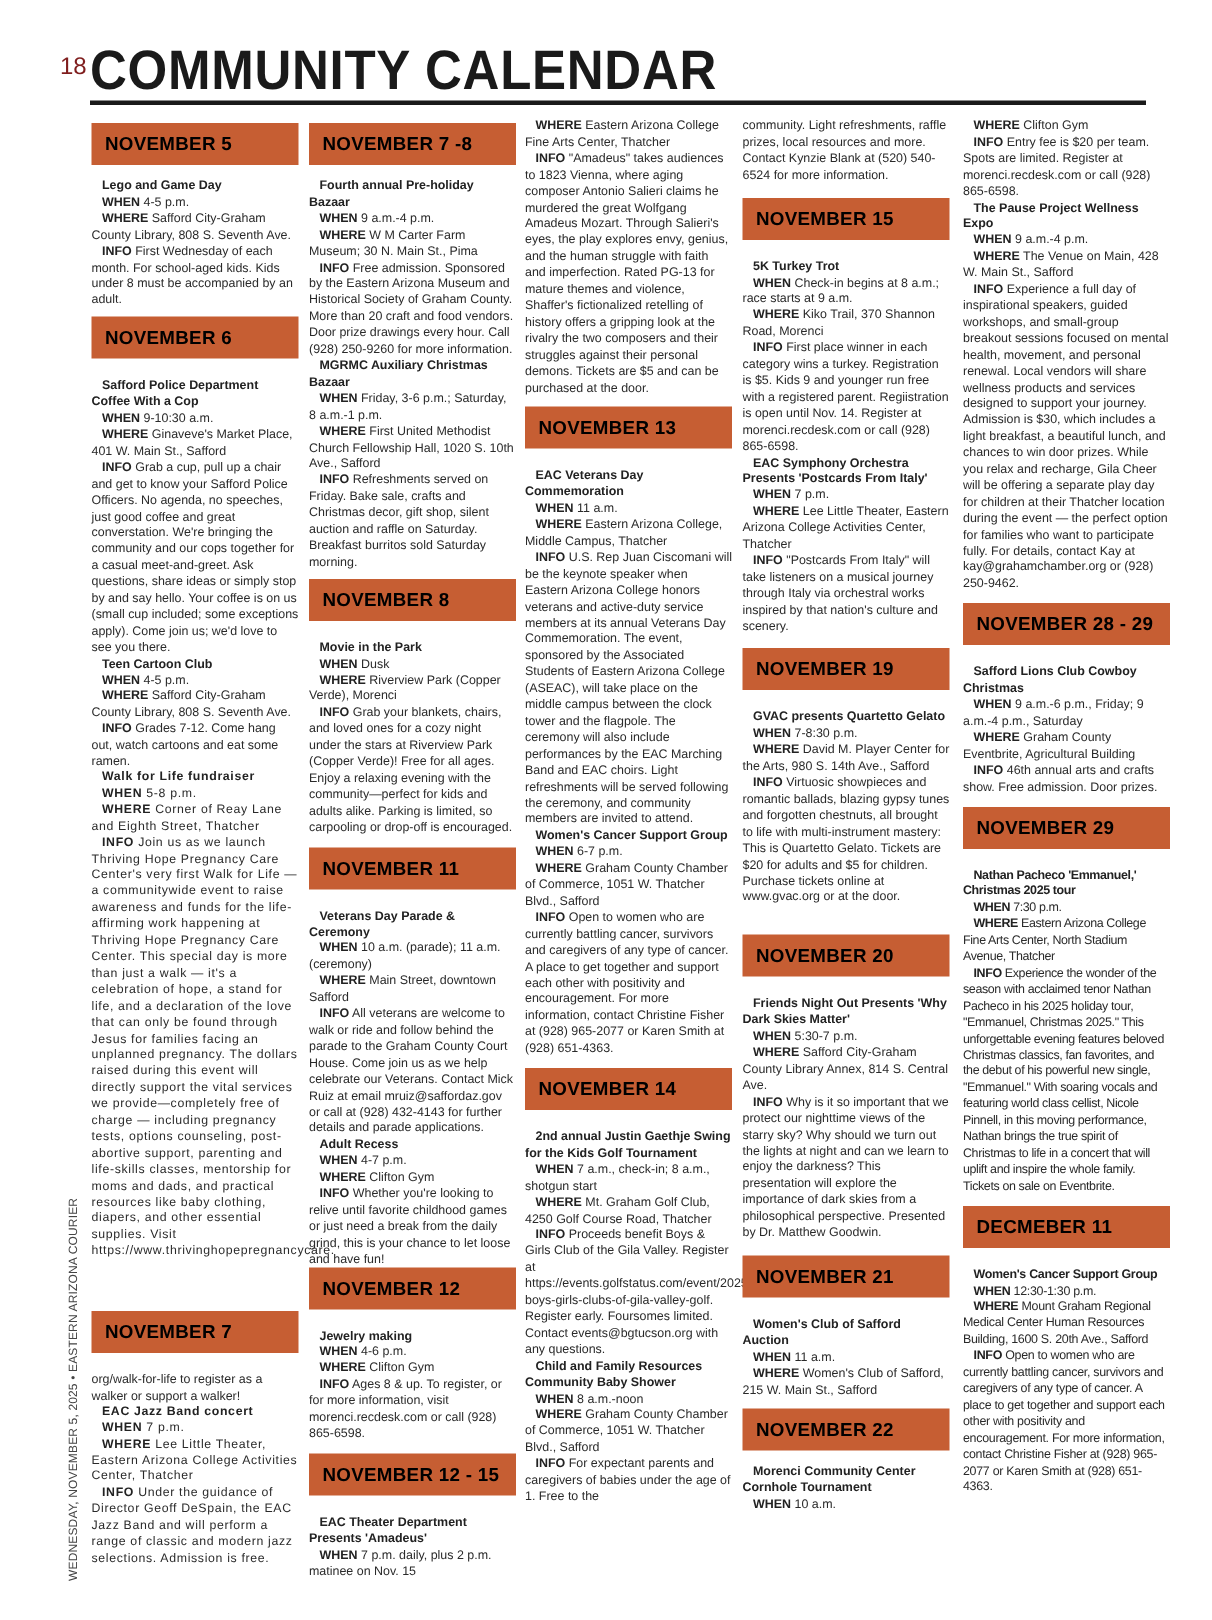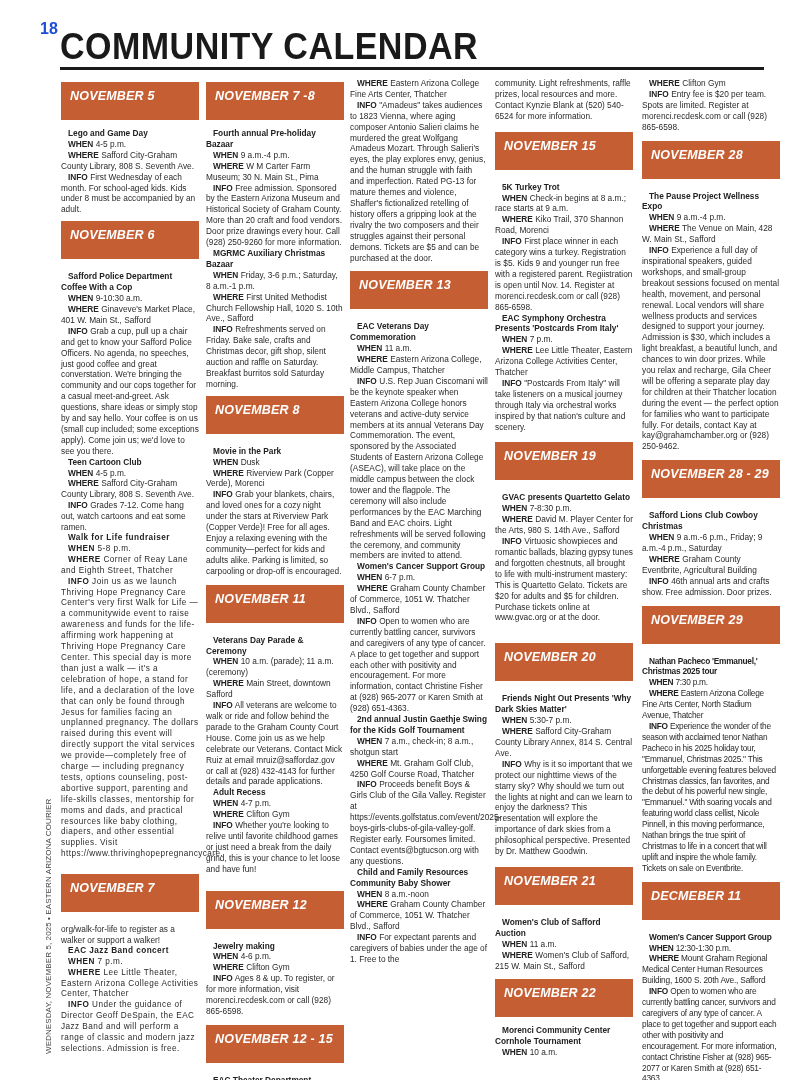--- a/index.html
+++ b/index.html
@@ -1,24 +1,24 @@
 <!DOCTYPE html>
 <html><head>
 <meta charset="utf-8">
 <style>
   * { box-sizing: border-box; margin: 0; padding: 0; }
   html, body { width: 808px; height: 1080px; background: #ffffff; overflow: hidden; }
   body { position: relative; font-family: "Liberation Sans", sans-serif; color: #222; }
-  .page-num { position: absolute; left: 40px; top: 20px; font-size: 16px; font-weight: bold; font-family: "Liberation Sans", sans-serif; color: #1d4ed8; }
+  .page-num { position: absolute; left: 40px; top: 36px; font-size: 16px; font-weight: normal; font-family: "Liberation Sans", sans-serif; color: #7f1d1d; }
   .title { position: absolute; left: 60px; top: 26px; font-size: 37px; font-weight: bold; letter-spacing: 0.5px; font-family: "Liberation Sans", sans-serif; color: #1a1a1a; transform: scaleX(0.92); transform-origin: left top; }
   .rule { position: absolute; left: 60px; top: 67px; width: 704px; height: 3px; background: #1a1a1a; }
   .side-text { position: absolute; left: 44px; top: 1054px; transform: rotate(-90deg); transform-origin: left top; font-size: 8px; color: #444; white-space: nowrap; letter-spacing: 0.1px; }
   .col { position: absolute; top: 78px; width: 138px; font-size: 8.3px; line-height: 10.9px; color: #2a2a2a; }
   .c1 { left: 61px; } .c2 { left: 206px; } .c3 { left: 350px; } .c4 { left: 495px; } .c5 { left: 642px; }
-  .date-bar { background: #c65e33; color: #ffffff; font-weight: bold; font-size: 12.5px; height: 38px; line-height: 28px; padding-left: 9px; margin: 4px 0 8px 0; letter-spacing: 0.2px; font-style: italic; }
+  .date-bar { background: #c65e33; color: #000000; font-weight: bold; font-size: 12.5px; height: 28px; line-height: 28px; padding-left: 9px; margin: 4px 0 8px 0; letter-spacing: 0.2px; }
   .ev-title { font-weight: bold; text-indent: 7px; color: #222; }
   .ln { text-indent: 7px; }
   .lbl { font-weight: bold; color: #222; }
   .cont { text-indent: 0; }
   .spread { letter-spacing: 0.45px; font-size: 8.2px; }
 </style>
 </head>
 <body>
 
 <div class="page-num">18</div>
@@ -93,21 +93,21 @@
     <div class="ln"><span class="lbl">WHEN</span> <span>10 a.m. (parade); 11 a.m. (ceremony)</span></div>
     <div class="ln"><span class="lbl">WHERE</span> <span>Main Street, downtown Safford</span></div>
     <div class="ln"><span class="lbl">INFO</span> <span>All veterans are welcome to walk or ride and follow behind the parade to the Graham County Court House. Come join us as we help celebrate our Veterans. Contact Mick Ruiz at email mruiz@saffordaz.gov or call at (928) 432-4143 for further details and parade applications.</span></div>
   </div>
   <div>
     <div class="ev-title">Adult Recess</div>
     <div class="ln"><span class="lbl">WHEN</span> <span>4-7 p.m.</span></div>
     <div class="ln"><span class="lbl">WHERE</span> <span>Clifton Gym</span></div>
     <div class="ln"><span class="lbl">INFO</span> <span>Whether you're looking to relive until favorite childhood games or just need a break from the daily grind, this is your chance to let loose and have fun!</span></div>
   </div>
-  <div class="date-bar" style="margin-top:16px;margin-bottom:12px">NOVEMBER 12</div>
+  <div class="date-bar" style="margin-top:0;margin-bottom:12px">NOVEMBER 12</div>
   <div>
     <div class="ev-title">Jewelry making</div>
     <div class="ln"><span class="lbl">WHEN</span> <span>4-6 p.m.</span></div>
     <div class="ln"><span class="lbl">WHERE</span> <span>Clifton Gym</span></div>
     <div class="ln"><span class="lbl">INFO</span> <span>Ages 8 &amp; up. To register, or for more information, visit morenci.recdesk.com or call (928) 865-6598.</span></div>
   </div>
   <div class="date-bar" style="margin-top:8px;margin-bottom:12px">NOVEMBER 12 - 15</div>
   <div>
     <div class="ev-title">EAC Theater Department Presents 'Amadeus'</div>
     <div class="ln"><span class="lbl">WHEN</span> <span>7 p.m. daily, plus 2 p.m. matinee on Nov. 15</span></div>
@@ -125,20 +125,21 @@
     <div class="ln"><span class="lbl">WHEN</span> <span>11 a.m.</span></div>
     <div class="ln"><span class="lbl">WHERE</span> <span>Eastern Arizona College, Middle Campus, Thatcher</span></div>
     <div class="ln"><span class="lbl">INFO</span> <span>U.S. Rep Juan Ciscomani will be the keynote speaker when Eastern Arizona College honors veterans and active-duty service members at its annual Veterans Day Commemoration. The event, sponsored by the Associated Students of Eastern Arizona College (ASEAC), will take place on the middle campus between the clock tower and the flagpole. The ceremony will also include performances by the EAC Marching Band and EAC choirs. Light refreshments will be served following the ceremony, and community members are invited to attend.</span></div>
   </div>
   <div>
     <div class="ev-title">Women's Cancer Support Group</div>
     <div class="ln"><span class="lbl">WHEN</span> <span>6-7 p.m.</span></div>
     <div class="ln"><span class="lbl">WHERE</span> <span>Graham County Chamber of Commerce, 1051 W. Thatcher Blvd., Safford</span></div>
     <div class="ln"><span class="lbl">INFO</span> <span>Open to women who are currently battling cancer, survivors and caregivers of any type of cancer. A place to get together and support each other with positivity and encouragement. For more information, contact Christine Fisher at (928) 965-2077 or Karen Smith at (928) 651-4363.</span></div>
   </div>
+  <div class="date-bar" style="margin-top:8px;margin-bottom:12px">NOVEMBER 14</div>
   <div>
     <div class="ev-title">2nd annual Justin Gaethje Swing for the Kids Golf Tournament</div>
     <div class="ln"><span class="lbl">WHEN</span> <span>7 a.m., check-in; 8 a.m., shotgun start</span></div>
     <div class="ln"><span class="lbl">WHERE</span> <span>Mt. Graham Golf Club, 4250 Golf Course Road, Thatcher</span></div>
     <div class="ln"><span class="lbl">INFO</span> <span>Proceeds benefit Boys &amp; Girls Club of the Gila Valley. Register at https://events.golfstatus.com/event/2025-boys-girls-clubs-of-gila-valley-golf. Register early. Foursomes limited. Contact events@bgtucson.org with any questions.</span></div>
   </div>
   <div>
     <div class="ev-title">Child and Family Resources Community Baby Shower</div>
     <div class="ln"><span class="lbl">WHEN</span> <span>8 a.m.-noon</span></div>
     <div class="ln"><span class="lbl">WHERE</span> <span>Graham County Chamber of Commerce, 1051 W. Thatcher Blvd., Safford</span></div>
@@ -186,21 +187,20 @@
     <div class="ev-title">Morenci Community Center Cornhole Tournament</div>
     <div class="ln"><span class="lbl">WHEN</span> <span>10 a.m.</span></div>
   </div>
 </div>
 
 <div class="col c5">
   <div>
     <div class="ln"><span class="lbl">WHERE</span> <span>Clifton Gym</span></div>
     <div class="ln"><span class="lbl">INFO</span> <span>Entry fee is $20 per team. Spots are limited. Register at morenci.recdesk.com or call (928) 865-6598.</span></div>
   </div>
-  <div class="date-bar" style="margin-top:8px;margin-bottom:12px">NOVEMBER 28</div>
   <div>
     <div class="ev-title">The Pause Project Wellness Expo</div>
     <div class="ln"><span class="lbl">WHEN</span> <span>9 a.m.-4 p.m.</span></div>
     <div class="ln"><span class="lbl">WHERE</span> <span>The Venue on Main, 428 W. Main St., Safford</span></div>
     <div class="ln"><span class="lbl">INFO</span> <span>Experience a full day of inspirational speakers, guided workshops, and small-group breakout sessions focused on mental health, movement, and personal renewal. Local vendors will share wellness products and services designed to support your journey. Admission is $30, which includes a light breakfast, a beautiful lunch, and chances to win door prizes. While you relax and recharge, Gila Cheer will be offering a separate play day for children at their Thatcher location during the event — the perfect option for families who want to participate fully. For details, contact Kay at kay@grahamchamber.org or (928) 250-9462.</span></div>
   </div>
   <div class="date-bar" style="margin-top:8px;margin-bottom:12px">NOVEMBER 28 - 29</div>
   <div>
     <div class="ev-title">Safford Lions Club Cowboy Christmas</div>
     <div class="ln"><span class="lbl">WHEN</span> <span>9 a.m.-6 p.m., Friday; 9 a.m.-4 p.m., Saturday</span></div>

